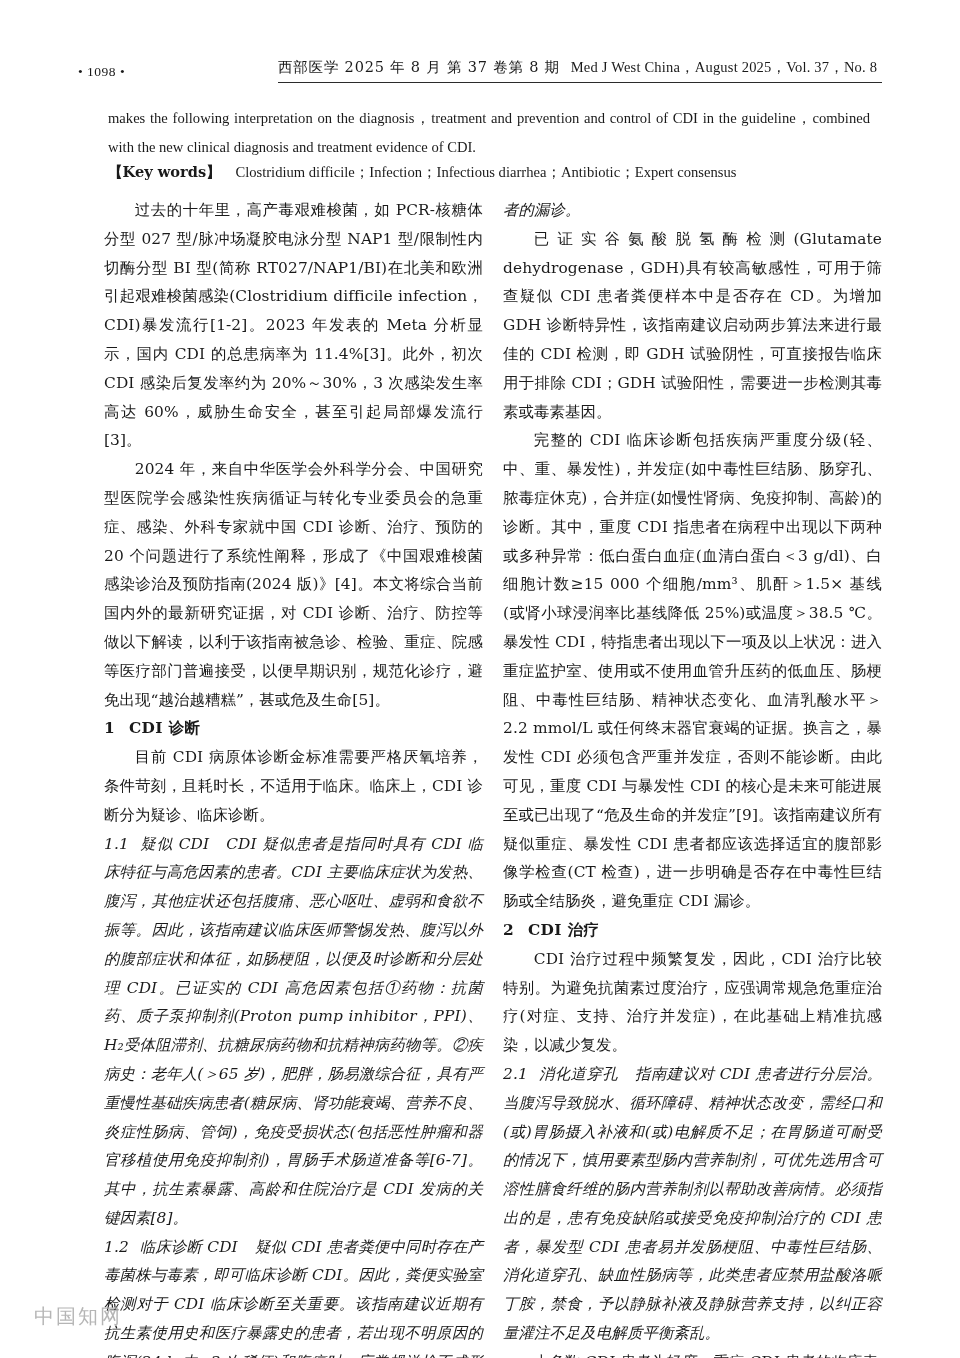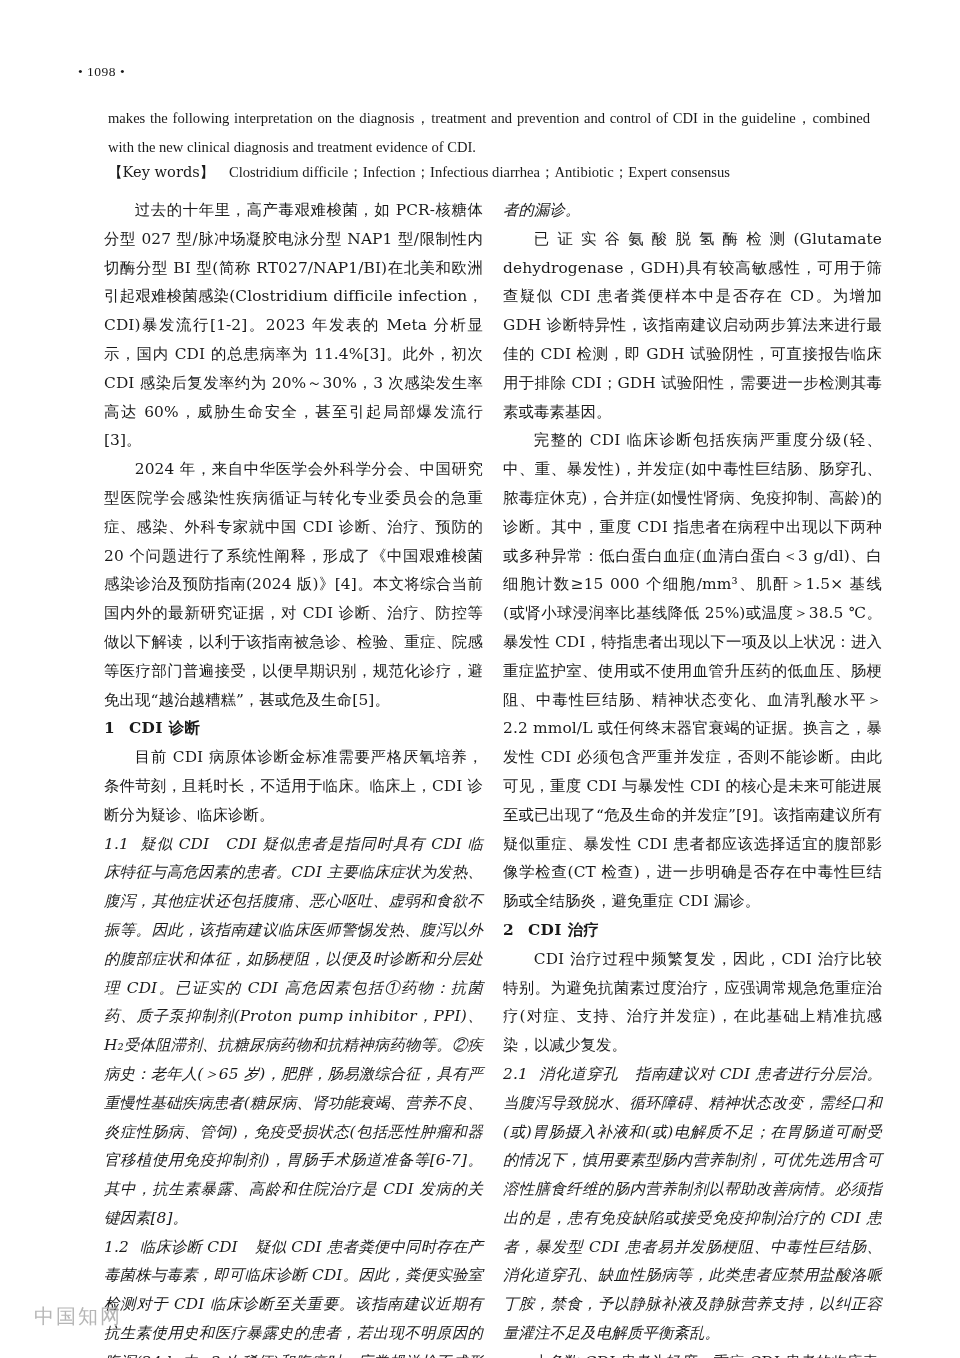--- a/index.html
+++ b/index.html
@@ -72,21 +72,21 @@
   .keywords {
     position: absolute;
     top: 158px;
     left: 108px;
     right: 90px;
     font-size: 14.6px;
     line-height: 1.9;
     font-family: "Liberation Serif", serif;
   }
   .kw-label {
-    font-weight: normal;
+    font-weight: bold;
     font-family: "DejaVu Serif", "Liberation Serif", serif;
   }
   .kw-italic { }
 
   
   .columns {
     position: absolute;
     top: 196px;
     left: 104px;
     right: 78px;
@@ -152,20 +152,23 @@
     letter-spacing: 1px;
   }
 </style>
 </head>
 <body>
 
 <div class="page">
 
   <div class="runhead">
     <div class="folio">• 1098 •</div>
+    <div class="runhead-title">
+      <span class="cn">西部医学 2025 年 8 月 第 37 卷第 8 期</span>&nbsp;&nbsp;&nbsp;<span class="en">Med J West China，August 2025，Vol. 37，No. 8</span>
+    </div>
   </div>
 
   <div class="abstract-tail">makes the following interpretation on the diagnosis，treatment and prevention and control of CDI in the guideline，combined with the new clinical diagnosis and treatment evidence of CDI.</div>
 
   <div class="keywords">
     <span class="kw-label">【Key words】</span>&nbsp;&nbsp;&nbsp;&nbsp;<span class="kw-italic">Clostridium difficile</span><span>；Infection；Infectious diarrhea；Antibiotic；Expert consensus</span>
   </div>
 
   <div class="columns">
 

